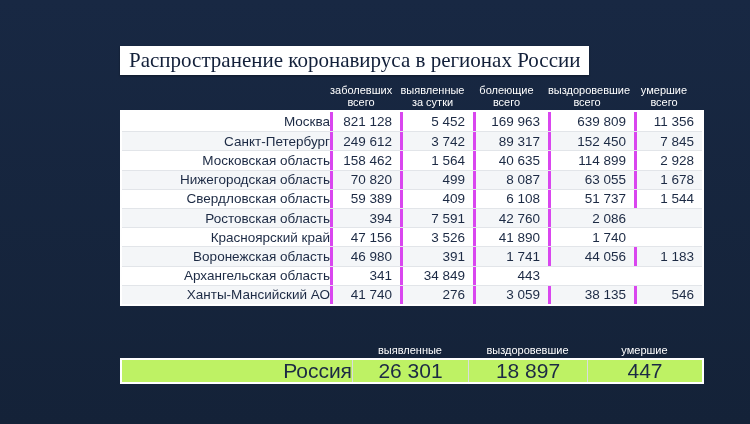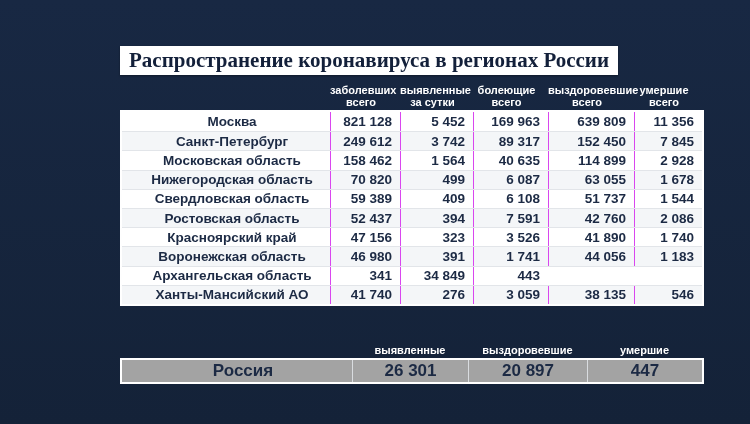--- a/index.html
+++ b/index.html
@@ -5,21 +5,20 @@
   * { margin: 0; padding: 0; box-sizing: border-box; }
   html, body { width: 750px; height: 424px; overflow: hidden; }
   body {
     font-family: "Liberation Sans", sans-serif;
     background: #16253F;
     position: relative;
   }
   .page {
     position: absolute; left: 0; top: 0; width: 750px; height: 424px;
     background: linear-gradient(180deg, #182843 0%, #142238 100%);
-    font-weight: bold;
   }
   .title-box {
     position: absolute; left: 120px; top: 46px;
     background: #ffffff; color: #13203A;
     font-family: "Liberation Serif", serif;
     font-size: 21px; line-height: 26px;
     padding: 1px 9px 2px 9px;
     white-space: nowrap;
     box-shadow: 0 1px 2px rgba(0,0,0,0.35);
   }
@@ -43,25 +42,25 @@
     display: grid; grid-template-columns: 208px 70px 73px 75px 86px 68px;
     height: 19.2px; align-items: center;
     background: #ffffff;
     font-size: 13.5px;
   }
   .t-row.alt { background: #F4F6F8; }
   .t-row + .t-row { border-top: 1px solid #E2E5E9; }
   .rus-row {
     display: grid; grid-template-columns: 230px 116px 119px 115px;
     height: 22px; align-items: center;
-    background: #a3a3a3; font-size: 17px;
+    background: #bef264; font-size: 21px;
   }
   .cell { white-space: nowrap; overflow: hidden; }
-  .cell.region { padding-left: 12px; text-align: center; }
-  .cell.num { padding-right: 8px; height: 100%; display: flex; align-items: center; justify-content: flex-end; border-left: 1px solid #d946ef; }
+  .cell.region { padding-left: 12px; text-align: right; }
+  .cell.num { padding-right: 8px; height: 100%; display: flex; align-items: center; justify-content: flex-end; border-left: 3px solid #d946ef; }
   .cell.num-center { text-align: left; height: 100%; display: flex; align-items: center; justify-content: center; border-left: 1px solid #D9DCE0; }
 </style>
 </head>
 <body>
 
 <div class="page">
 
   <div class="title-box">Распространение коронавируса в регионах России</div>
 
   <div class="hdr-grid main-hdr" id="main-header">
@@ -110,44 +109,42 @@
         <div class="cell num">158 462</div>
         <div class="cell num">1 564</div>
         <div class="cell num">40 635</div>
         <div class="cell num">114 899</div>
         <div class="cell num">2 928</div>
       </div>
       <div class="t-row alt">
         <div class="cell region">Нижегородская область</div>
         <div class="cell num">70 820</div>
         <div class="cell num">499</div>
-        <div class="cell num">6 087</div>
+        <div class="cell num">8 087</div>
         <div class="cell num">63 055</div>
         <div class="cell num">1 678</div>
       </div>
       <div class="t-row">
         <div class="cell region">Свердловская область</div>
         <div class="cell num">59 389</div>
         <div class="cell num">409</div>
         <div class="cell num">6 108</div>
         <div class="cell num">51 737</div>
         <div class="cell num">1 544</div>
       </div>
       <div class="t-row alt">
         <div class="cell region">Ростовская область</div>
-        <div class="cell num">52 437</div>
         <div class="cell num">394</div>
         <div class="cell num">7 591</div>
         <div class="cell num">42 760</div>
         <div class="cell num">2 086</div>
       </div>
       <div class="t-row">
         <div class="cell region">Красноярский край</div>
         <div class="cell num">47 156</div>
-        <div class="cell num">323</div>
         <div class="cell num">3 526</div>
         <div class="cell num">41 890</div>
         <div class="cell num">1 740</div>
       </div>
       <div class="t-row alt">
         <div class="cell region">Воронежская область</div>
         <div class="cell num">46 980</div>
         <div class="cell num">391</div>
         <div class="cell num">1 741</div>
         <div class="cell num">44 056</div>
@@ -173,18 +170,18 @@
       <div class="h-cell"></div>
       <div class="h-cell center">выявленные</div>
       <div class="h-cell center">выздоровевшие</div>
       <div class="h-cell center">умершие</div>
     </div>
 
   <div class="tbl rus-tbl" id="rus-body">
       <div class="rus-row">
         <div class="cell region">Россия</div>
         <div class="cell num-center">26 301</div>
-        <div class="cell num-center">20 897</div>
+        <div class="cell num-center">18 897</div>
         <div class="cell num-center">447</div>
       </div>
     </div>
 
 </div>
 
 </body></html>

